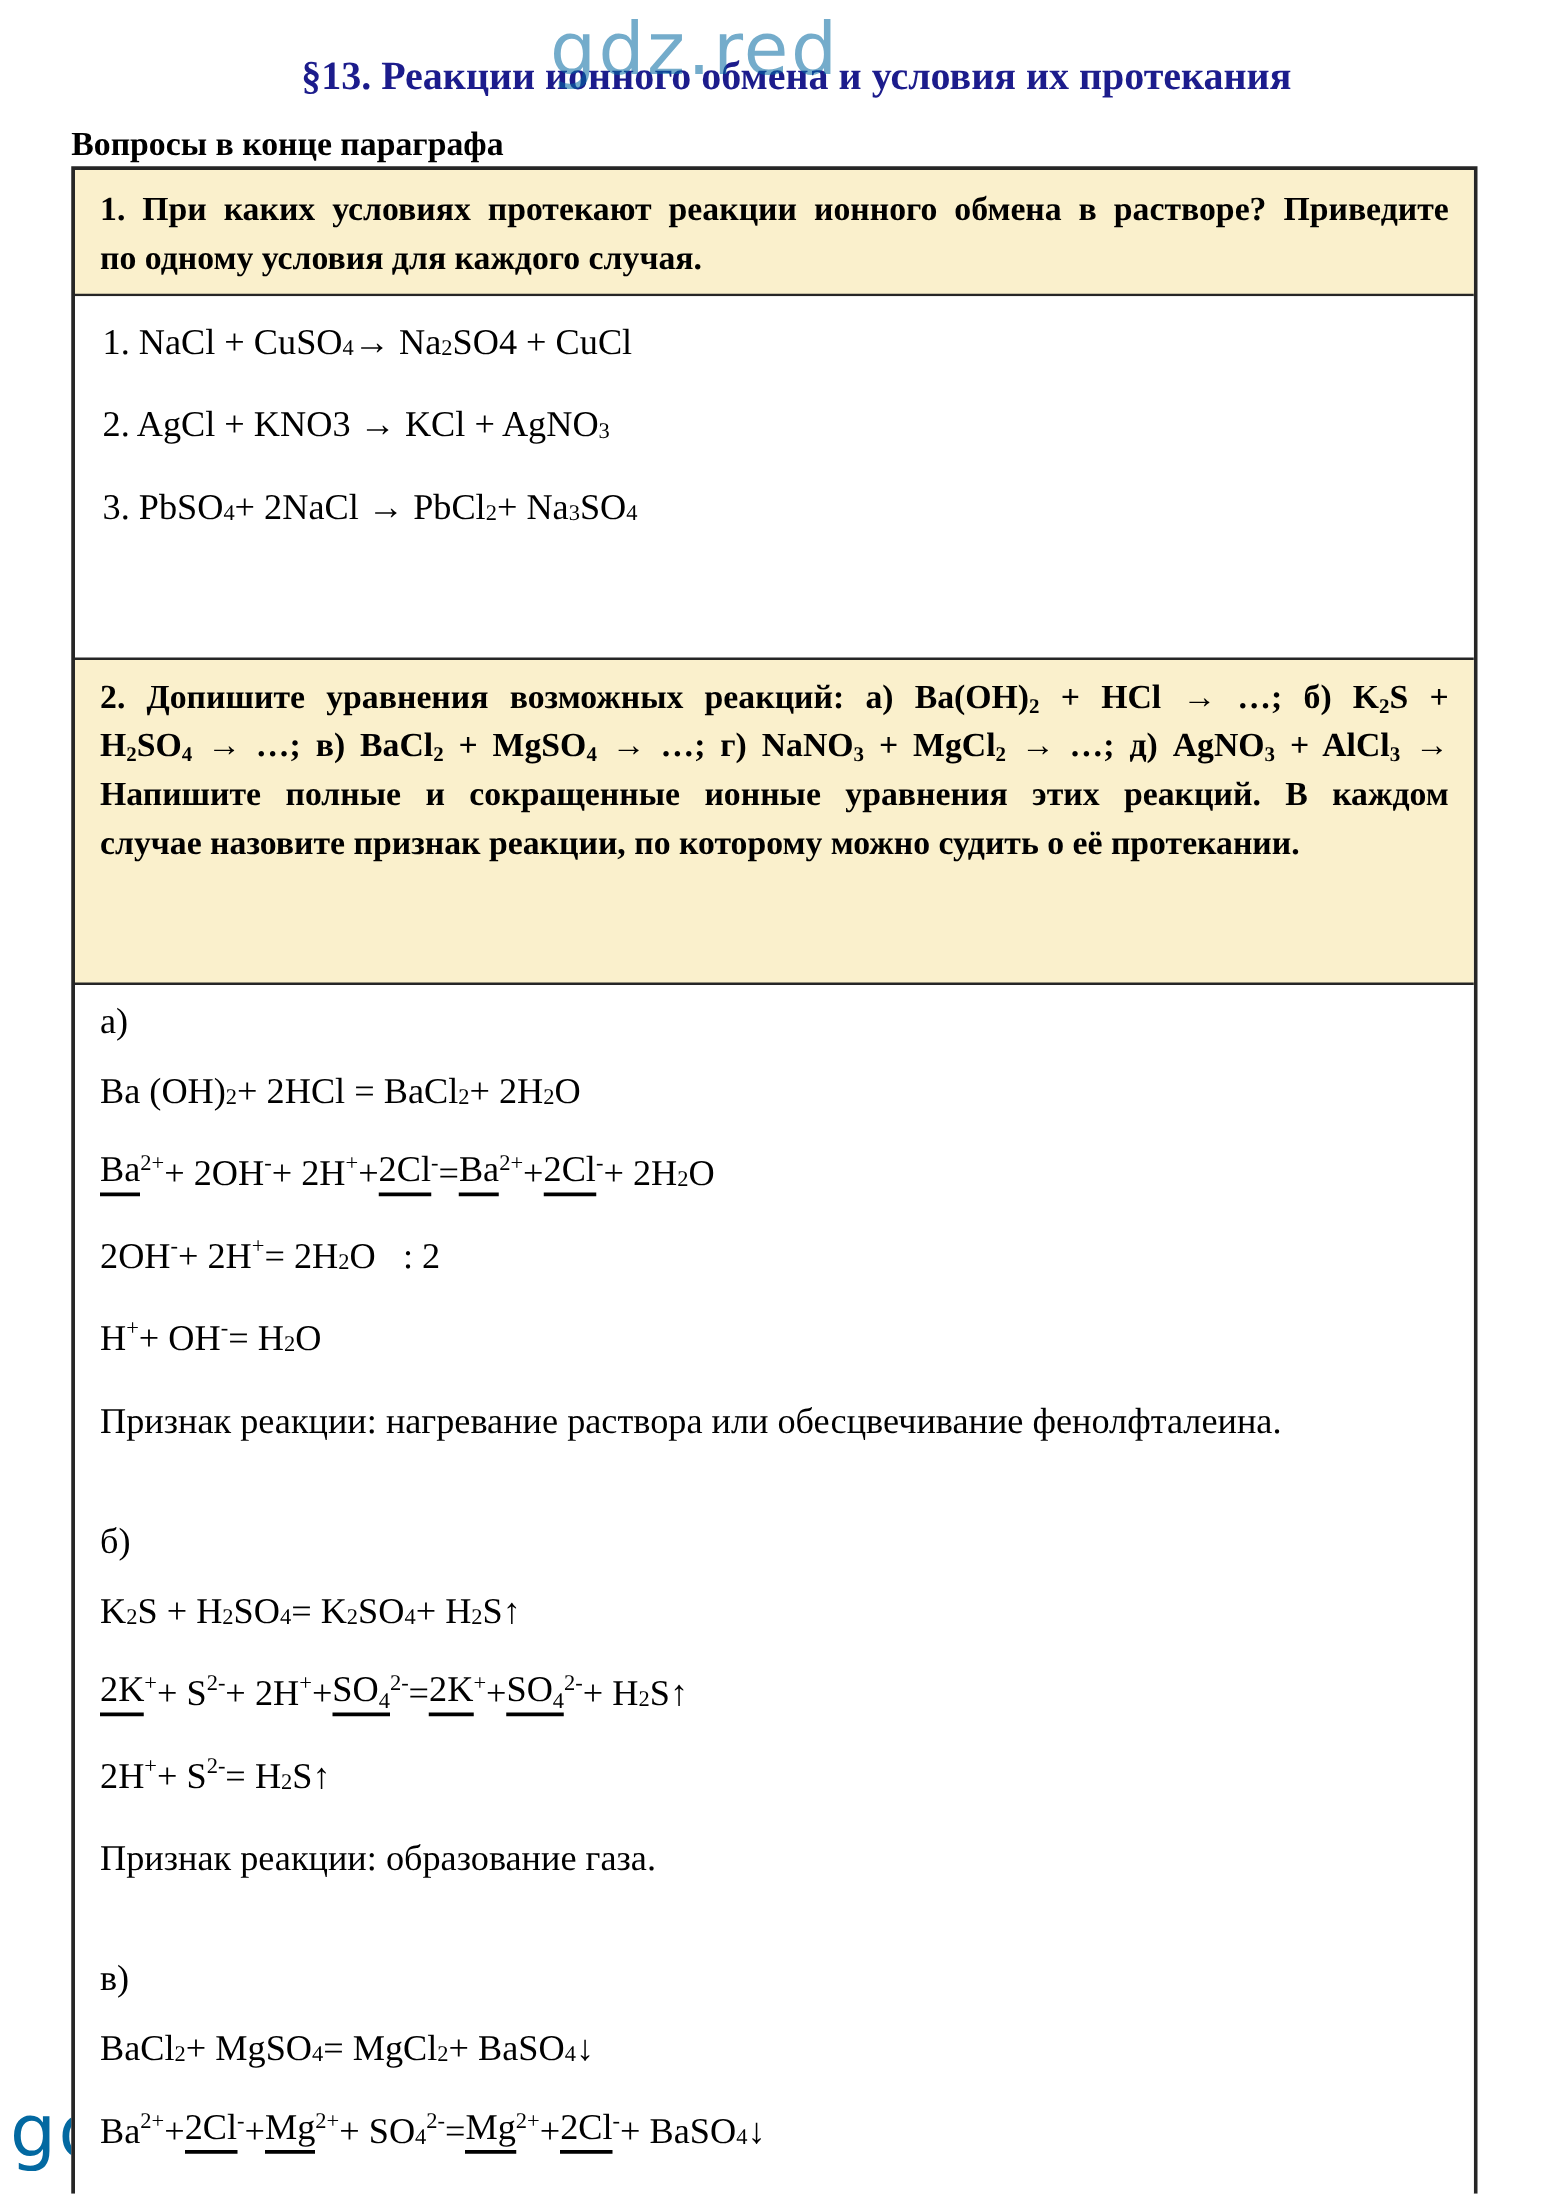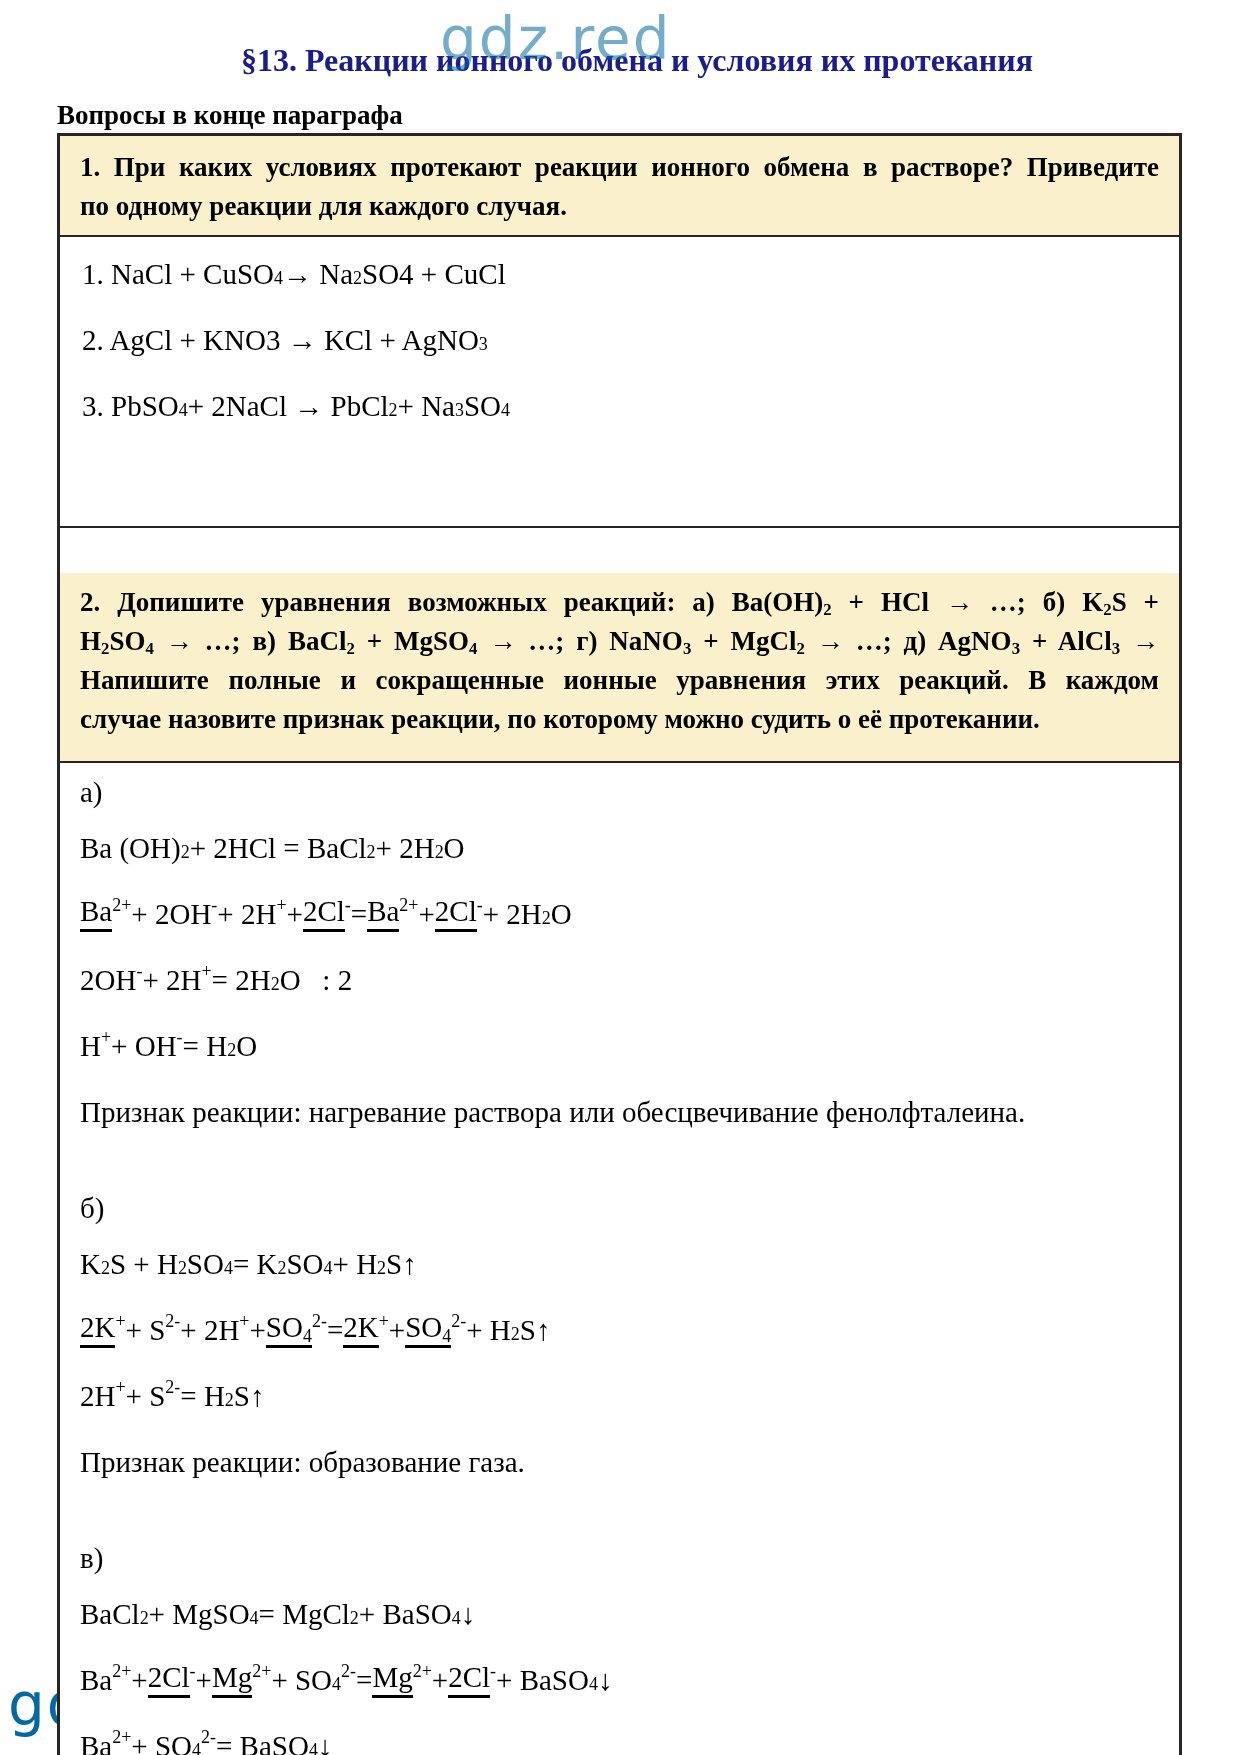--- a/index.html
+++ b/index.html
@@ -56,21 +56,21 @@
     background:#faf0cc;
     font-weight:bold;
     font-size:27px;
     line-height:39px;
     padding:12px 20px 0 20px;
     border-bottom:2px solid #262626;
   }
   .q-box .ln{text-align:justify;}
   .q-box .ln.jl{text-align-last:justify;}
   .q1{height:101px;}
-  .q2{height:190px;padding-top:10px;margin-top:45px;}
+  .q2{height:260px;padding-top:10px;}
   .eqs{
     background:#fff;
     height:291px;
     padding:4px 20px 0 22px;
     border-bottom:2px solid #262626;
     font-size:29px;
   }
   .eqs .eq-line{height:66px;display:flex;align-items:center;}
   .ans{
     background:#fff;
@@ -110,21 +110,21 @@
   <div class="wm wm6">gdz.red</div>
   <div class="wm wm7">gdz.red</div>
 
   <h1 class="title">§13. Реакции ионного обмена и условия их протекания</h1>
   <div class="subtitle">Вопросы в конце параграфа</div>
 
   <div class="main-box">
 
     <div class="sec q-box q1">
       <div class="ln jl">1. При каких условиях протекают реакции ионного обмена в растворе? Приведите</div>
-      <div class="ln">по одному реакции для каждого случая.</div>
+      <div class="ln">по одному условия для каждого случая.</div>
     </div>
 
     <div class="sec eqs">
       <div class="eq-line f">1. NaCl + CuSO<sub>4</sub> → Na<sub>2</sub>SO4 + CuCl</div>
       <div class="eq-line f">2. AgCl + KNO3 → KCl + AgNO<sub>3</sub></div>
       <div class="eq-line f">3. PbSO<sub>4</sub> + 2NaCl → PbCl<sub>2</sub> + Na<sub>3</sub>SO<sub>4</sub></div>
     </div>
 
     <div class="sec q-box q2 f">
       <div class="ln jl">2. Допишите уравнения возможных реакций: а) Ba(OH)<sub>2</sub> + HCl → …; б) K<sub>2</sub>S +</div>

